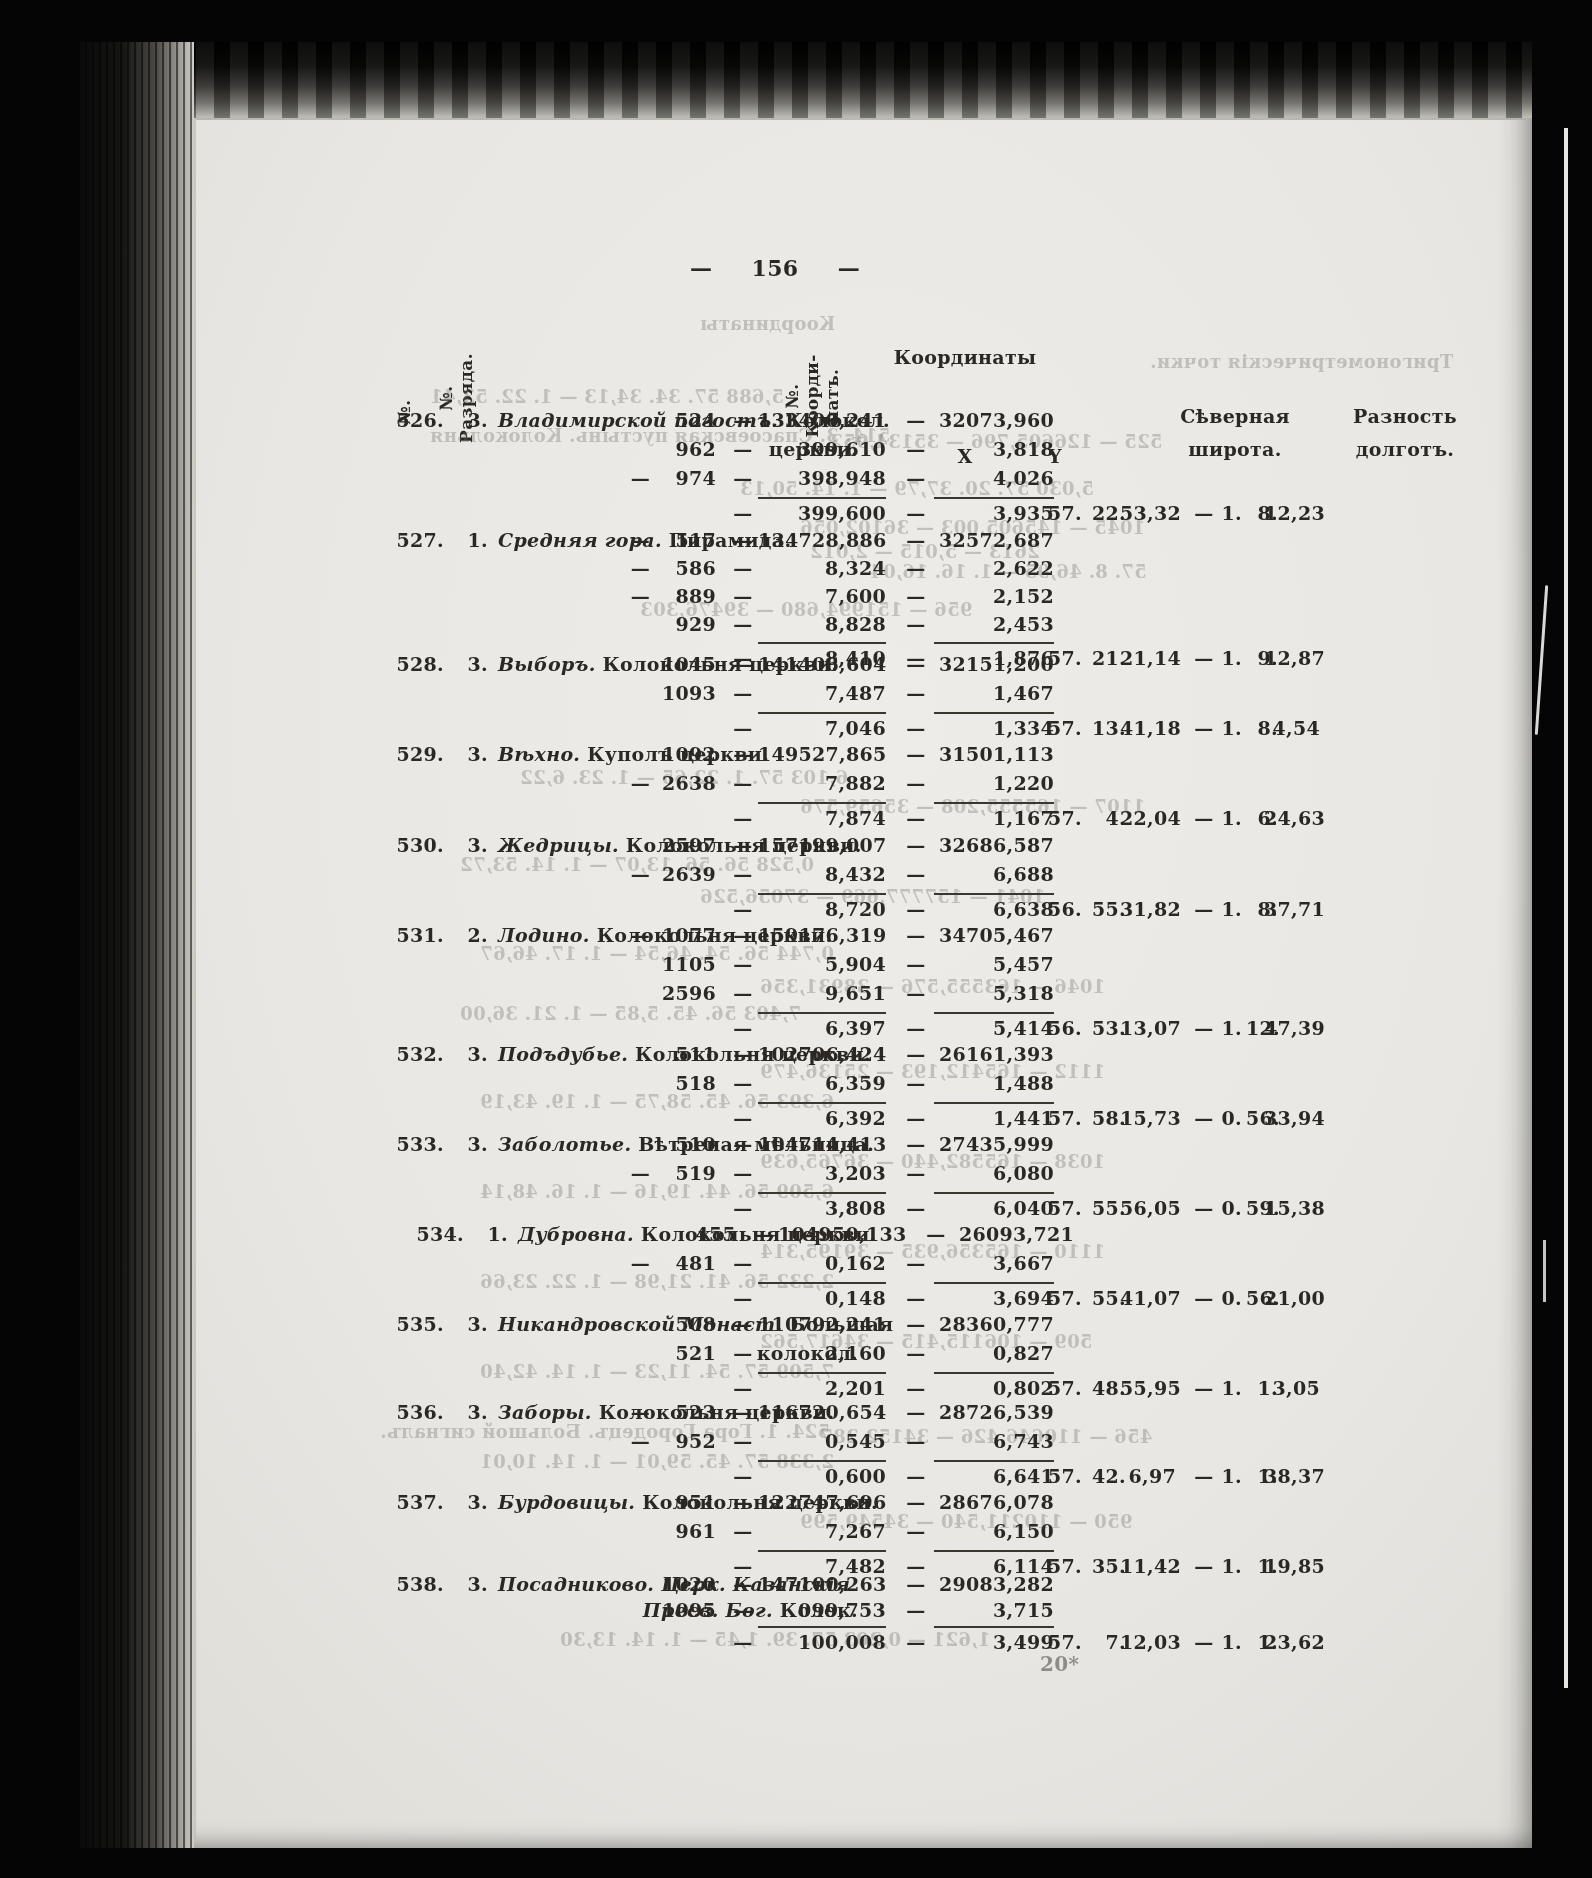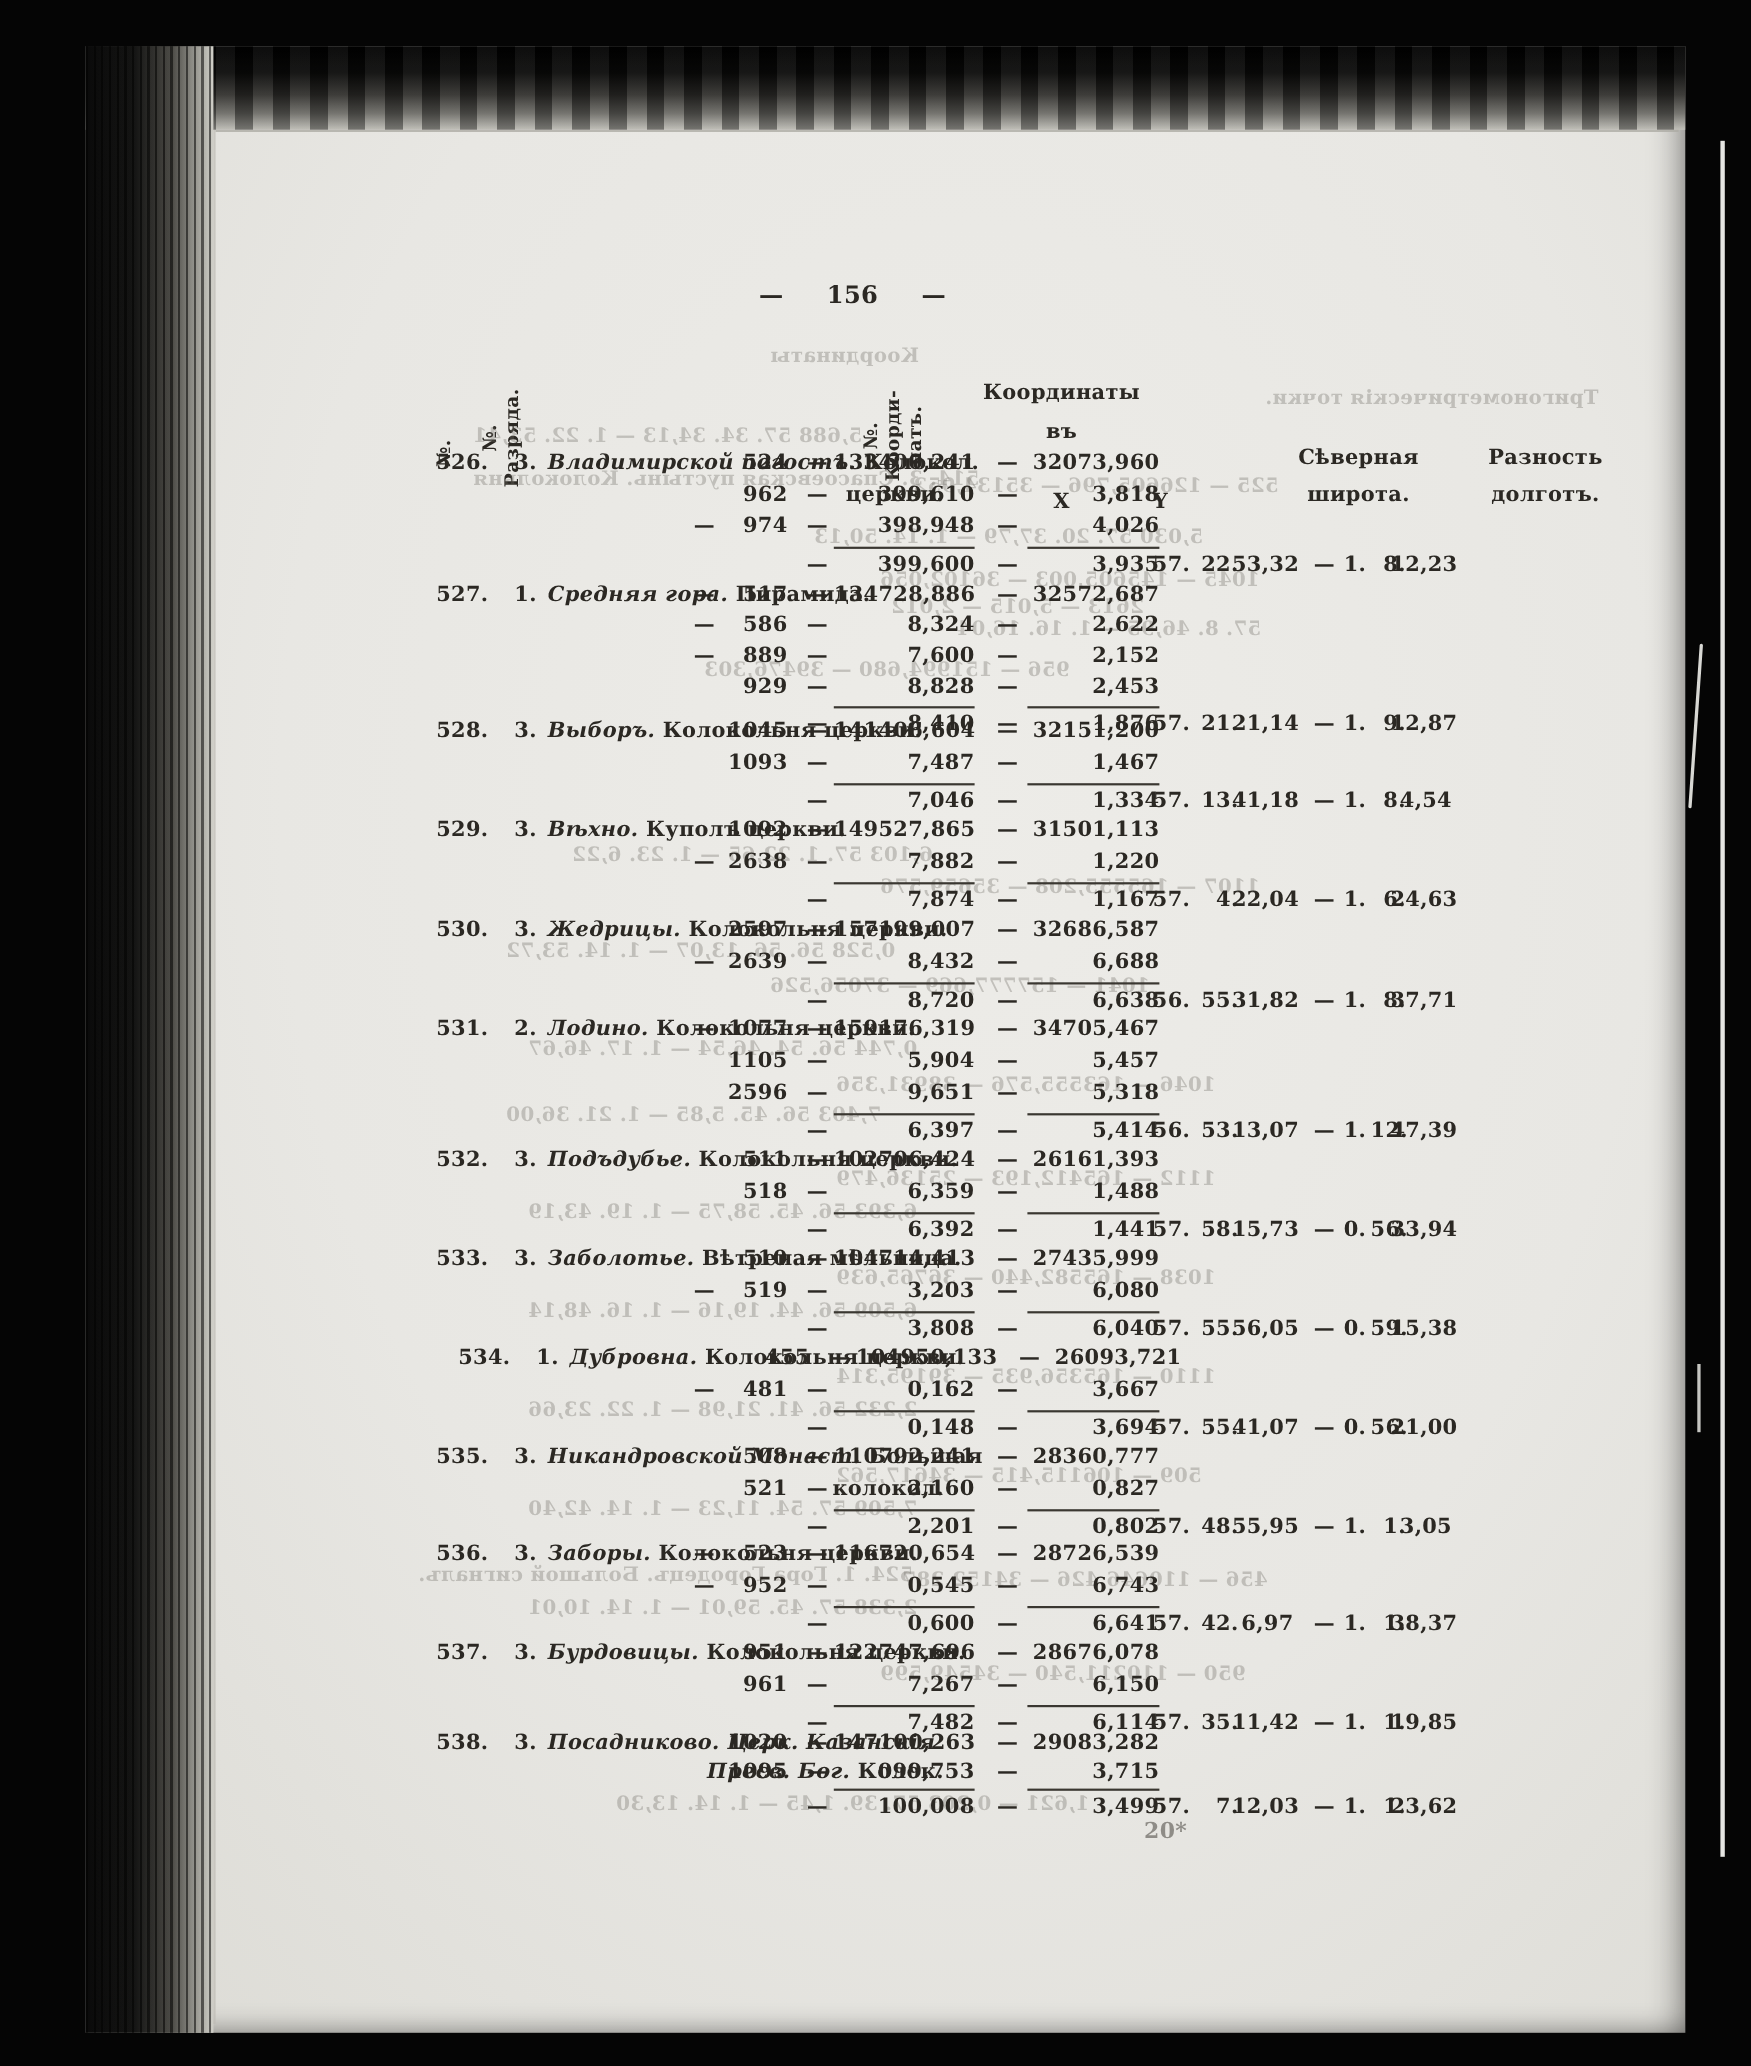--- a/index.html
+++ b/index.html
@@ -126,21 +126,20 @@
     <span class="hl">№.</span>
     <span class="hl">Разряда.</span>
   </div>
   <div class="t rot rot-koord">
     <span class="hl">№.</span>
     <span class="hl">Коорди-</span>
     <span class="hl">натъ.</span>
   </div>
   <div class="t hd h-coords">
     <span class="hl">Координаты</span>
-    <span class="hl">въ</span>
   </div>
   <div class="t hd h-x">X</div>
   <div class="t hd h-y">Y</div>
   <div class="t hd h-lat">
     <span class="hl">Сѣверная</span>
     <span class="hl">широта.</span>
   </div>
   <div class="t hd h-dif">
     <span class="hl">Разность</span>
     <span class="hl">долготъ.</span>

